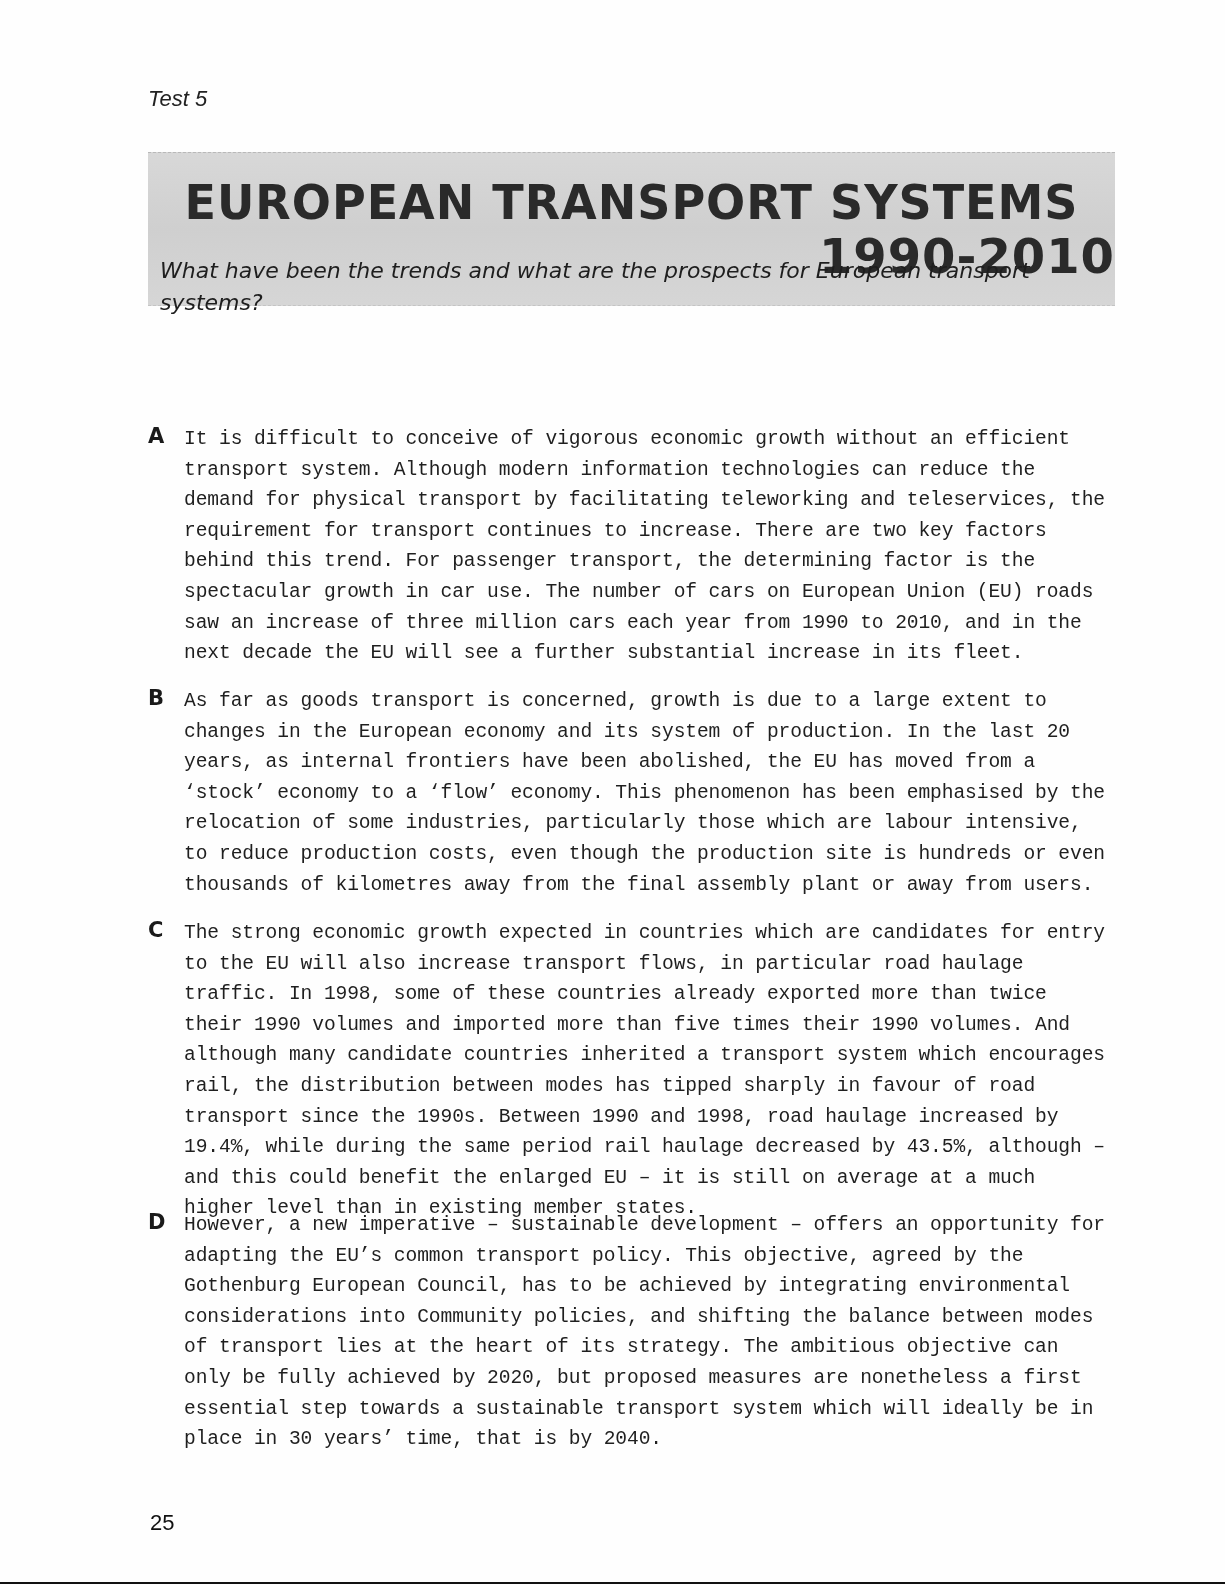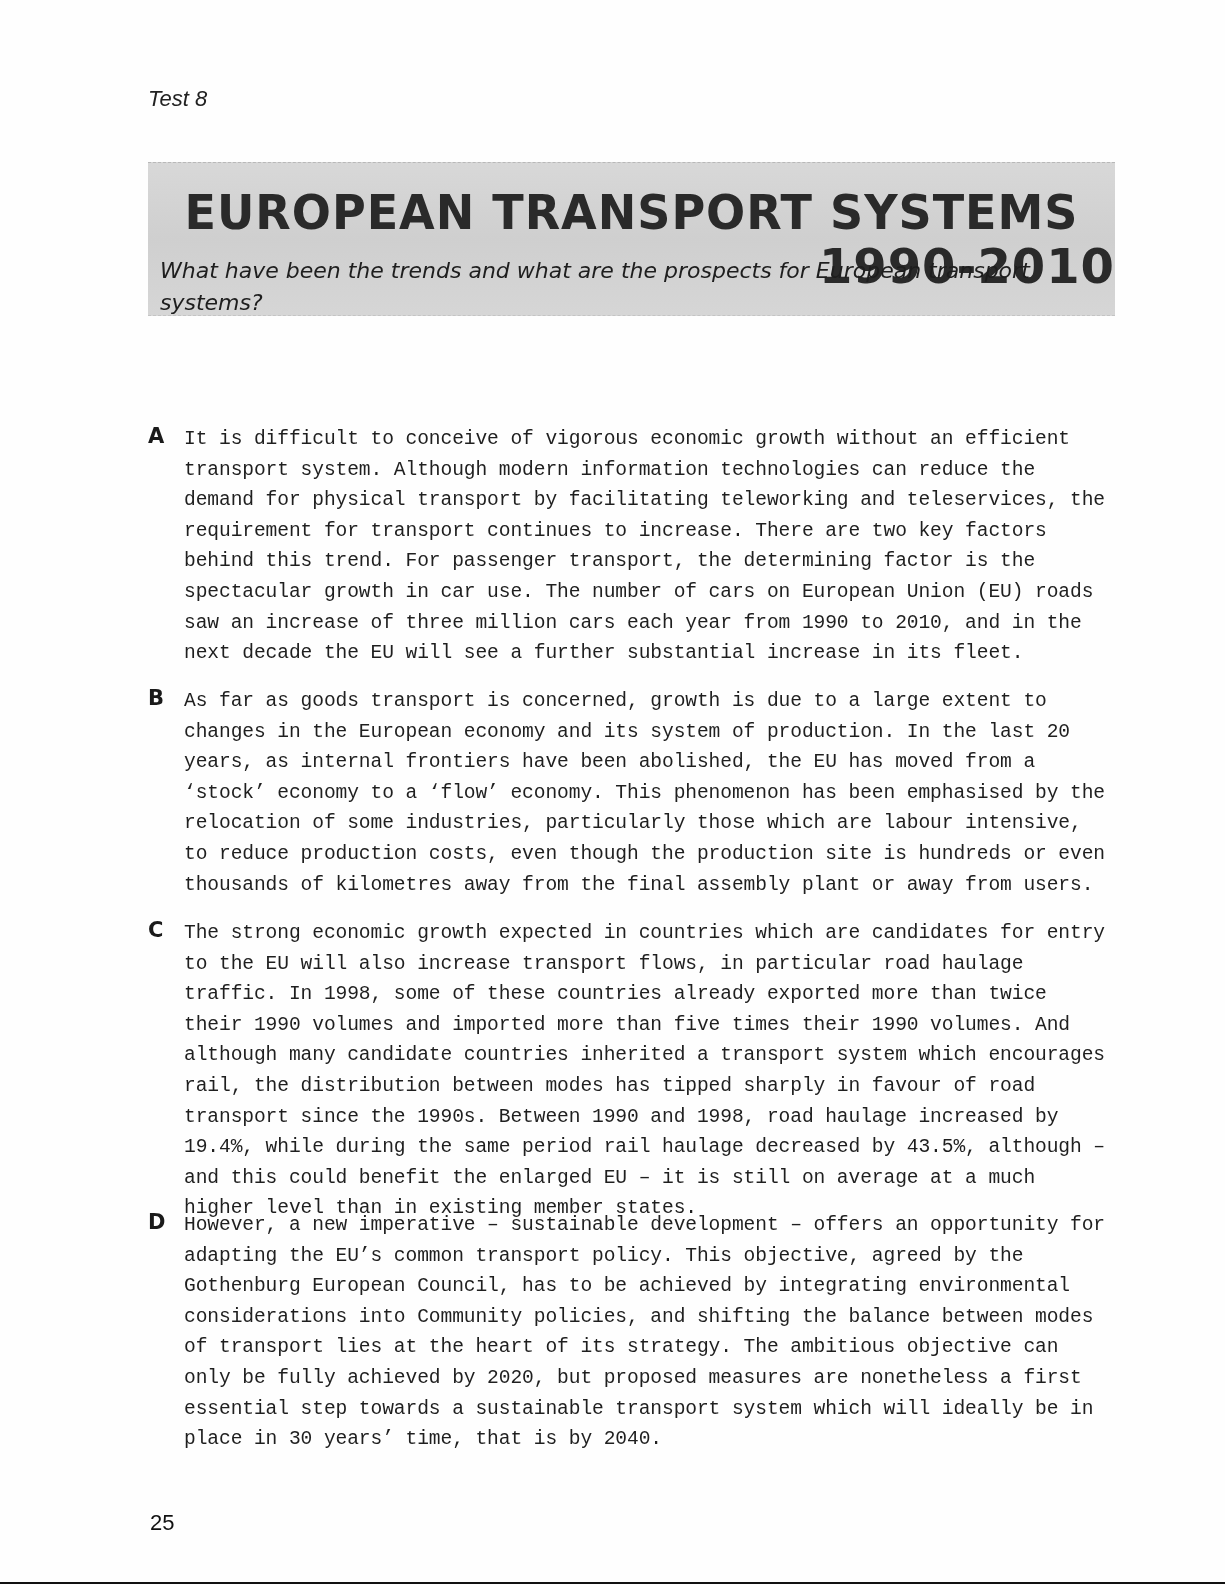--- a/index.html
+++ b/index.html
@@ -4,21 +4,21 @@
 <style>
   html, body { margin:0; padding:0; }
   body {
     width:1225px; height:1585px; background:#fefefe; position:relative; overflow:hidden;
     font-family:"Liberation Sans", sans-serif; color:#1c1c1c;
   }
   .running-head {
     position:absolute; left:148px; top:86px; font-size:22px; font-style:italic; color:#222;
   }
   .banner {
-    position:absolute; left:148px; top:162px; width:967px; height:152px;
+    position:absolute; left:148px; top:152px; width:967px; height:152px;
     background:#d4d4d4;
     background-image:linear-gradient(180deg,#d8d8d8 0%,#cfcfcf 50%,#d6d6d6 100%);
     border-top:1px dashed #b8b8b8; border-bottom:1px dashed #c4c4c4;
   }
   .banner-title {
     text-align:center; font-weight:bold; font-size:48px; letter-spacing:1px;
     color:#2a2a2a; line-height:54px; margin-top:22px;
     font-family:"DejaVu Sans", sans-serif; transform:scaleX(0.96);
   }
   .banner-years {
@@ -45,21 +45,21 @@
   .page-number {
     position:absolute; left:150px; top:1510px; font-size:22px; color:#111;
   }
   .bottom-rule {
     position:absolute; left:0; top:1582px; width:1225px; height:2px; background:#111;
   }
 </style>
 </head>
 <body>
 
-<div class="running-head">Test 8</div>
+<div class="running-head">Test 5</div>
 
 <div class="banner">
   <div class="banner-title">EUROPEAN TRANSPORT SYSTEMS</div>
   <div class="banner-years">1990-2010</div>
 </div>
 
 <div class="subtitle">What have been the trends and what are the prospects for European transport systems?</div>
 
 <div class="para" style="top:424px;">
   <div class="para-letter">A</div>

